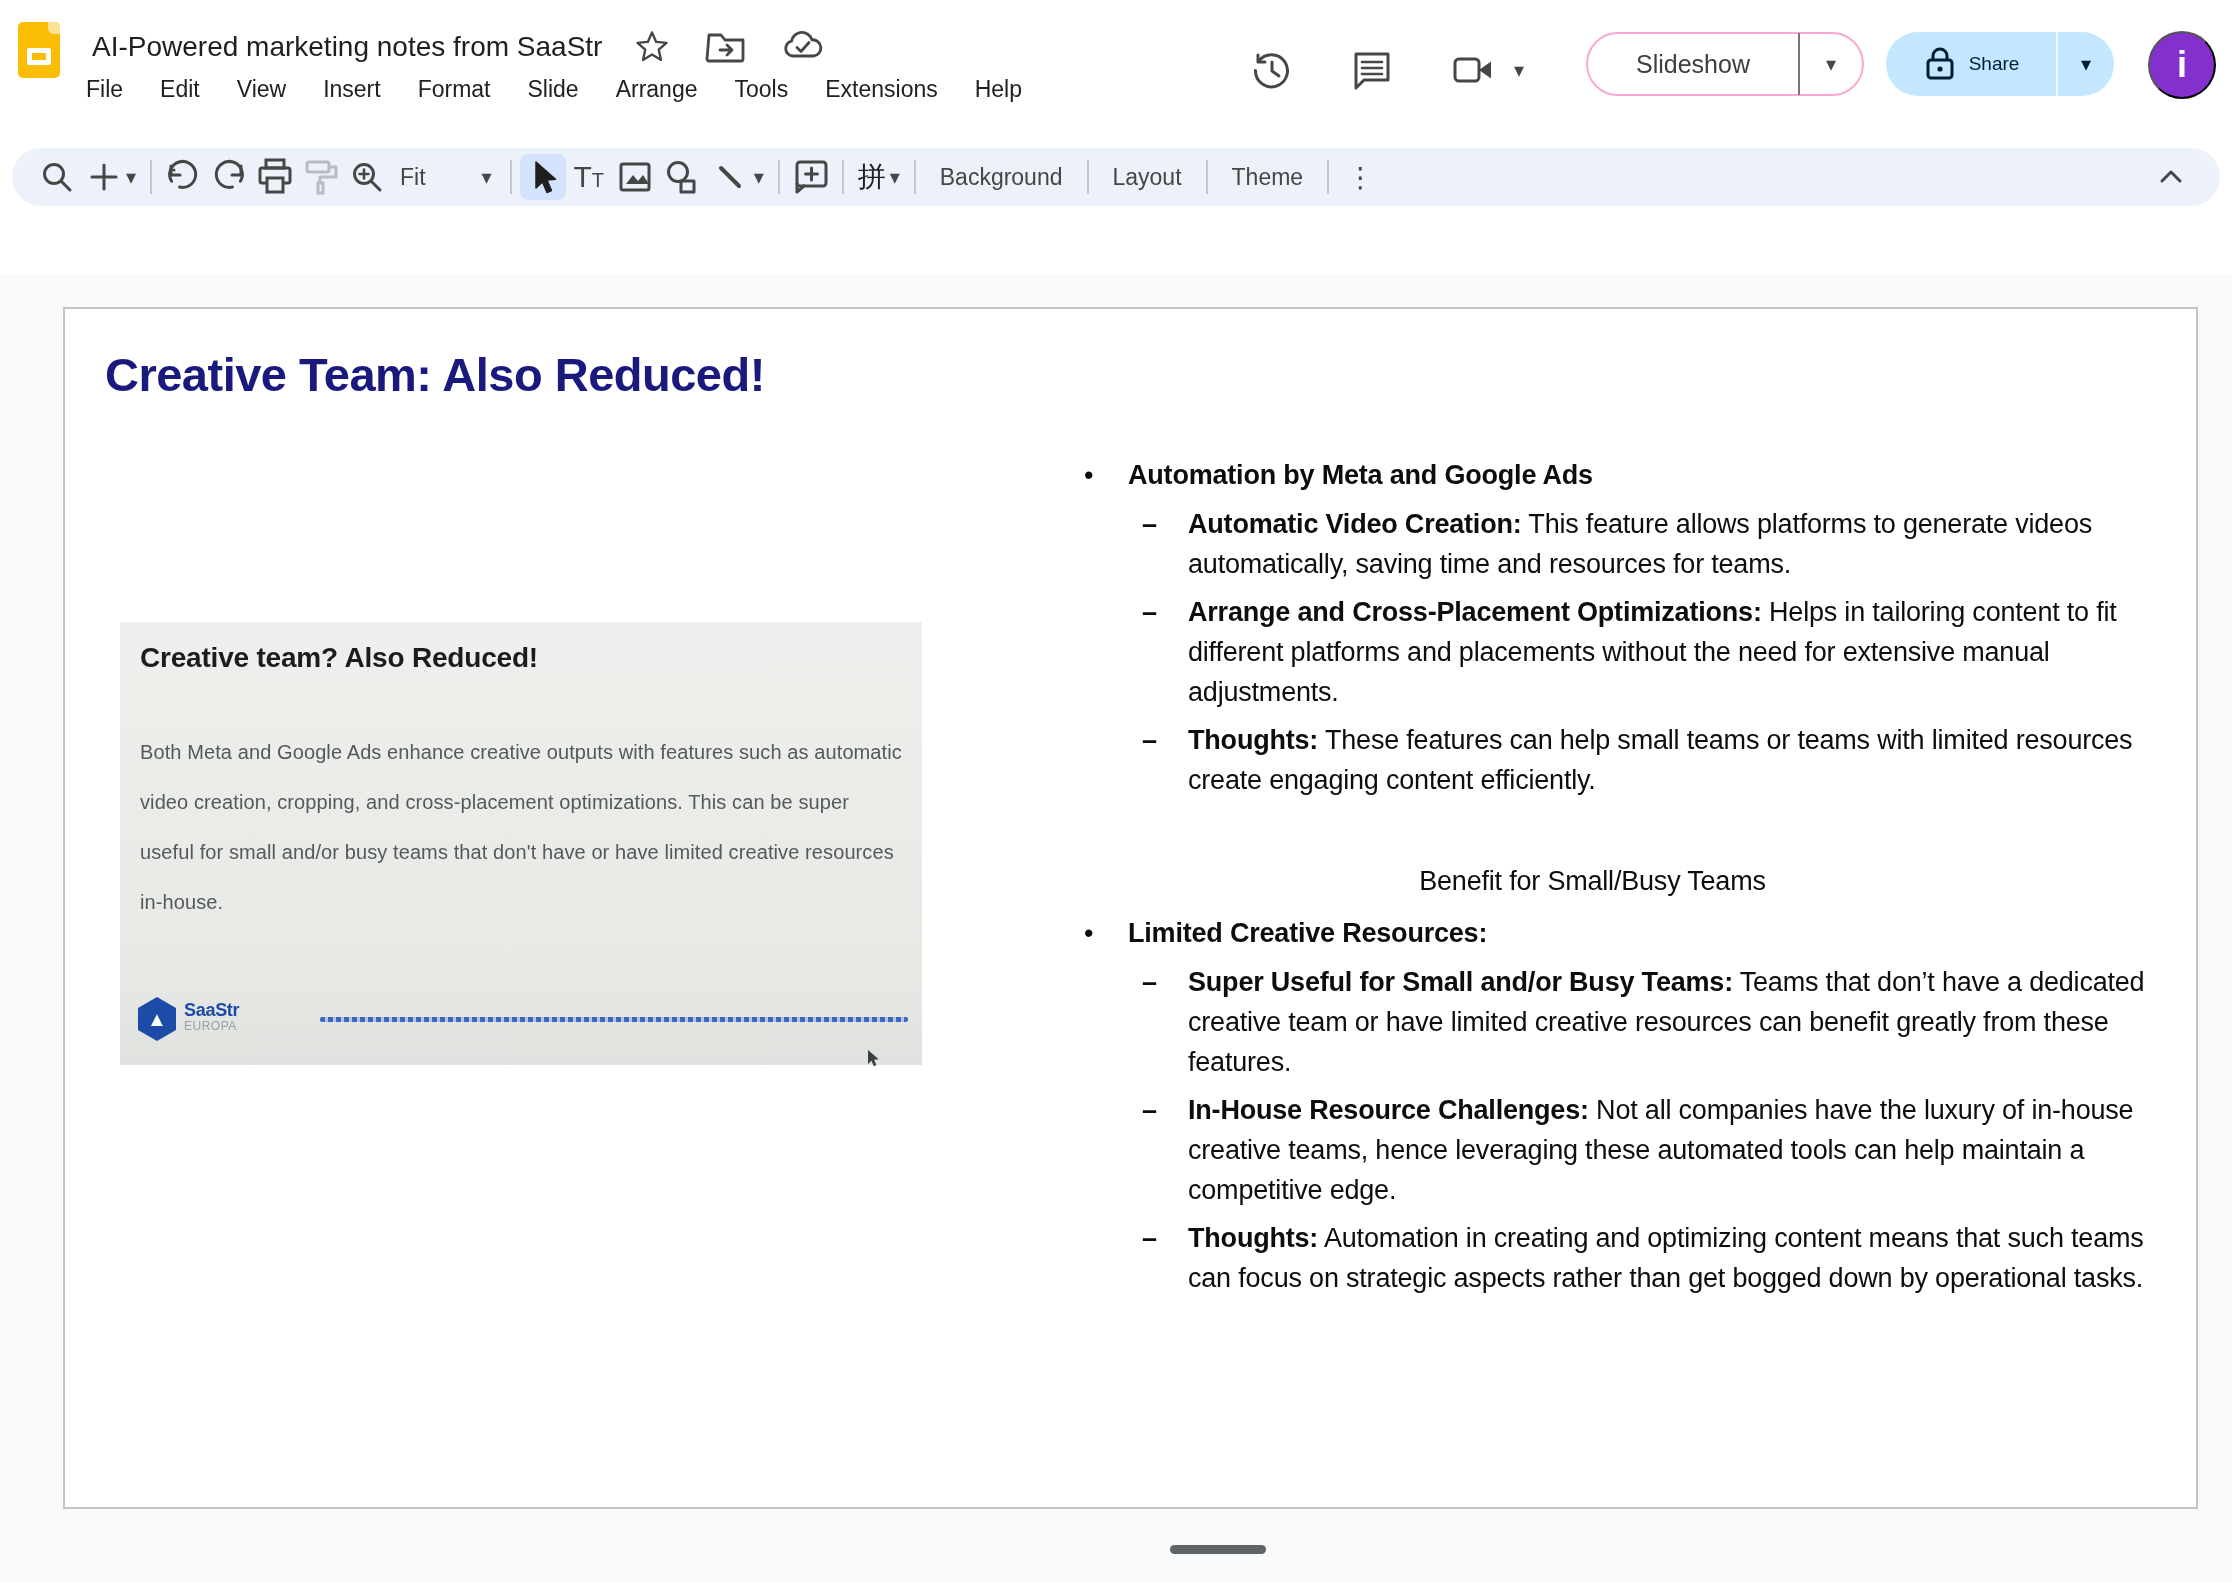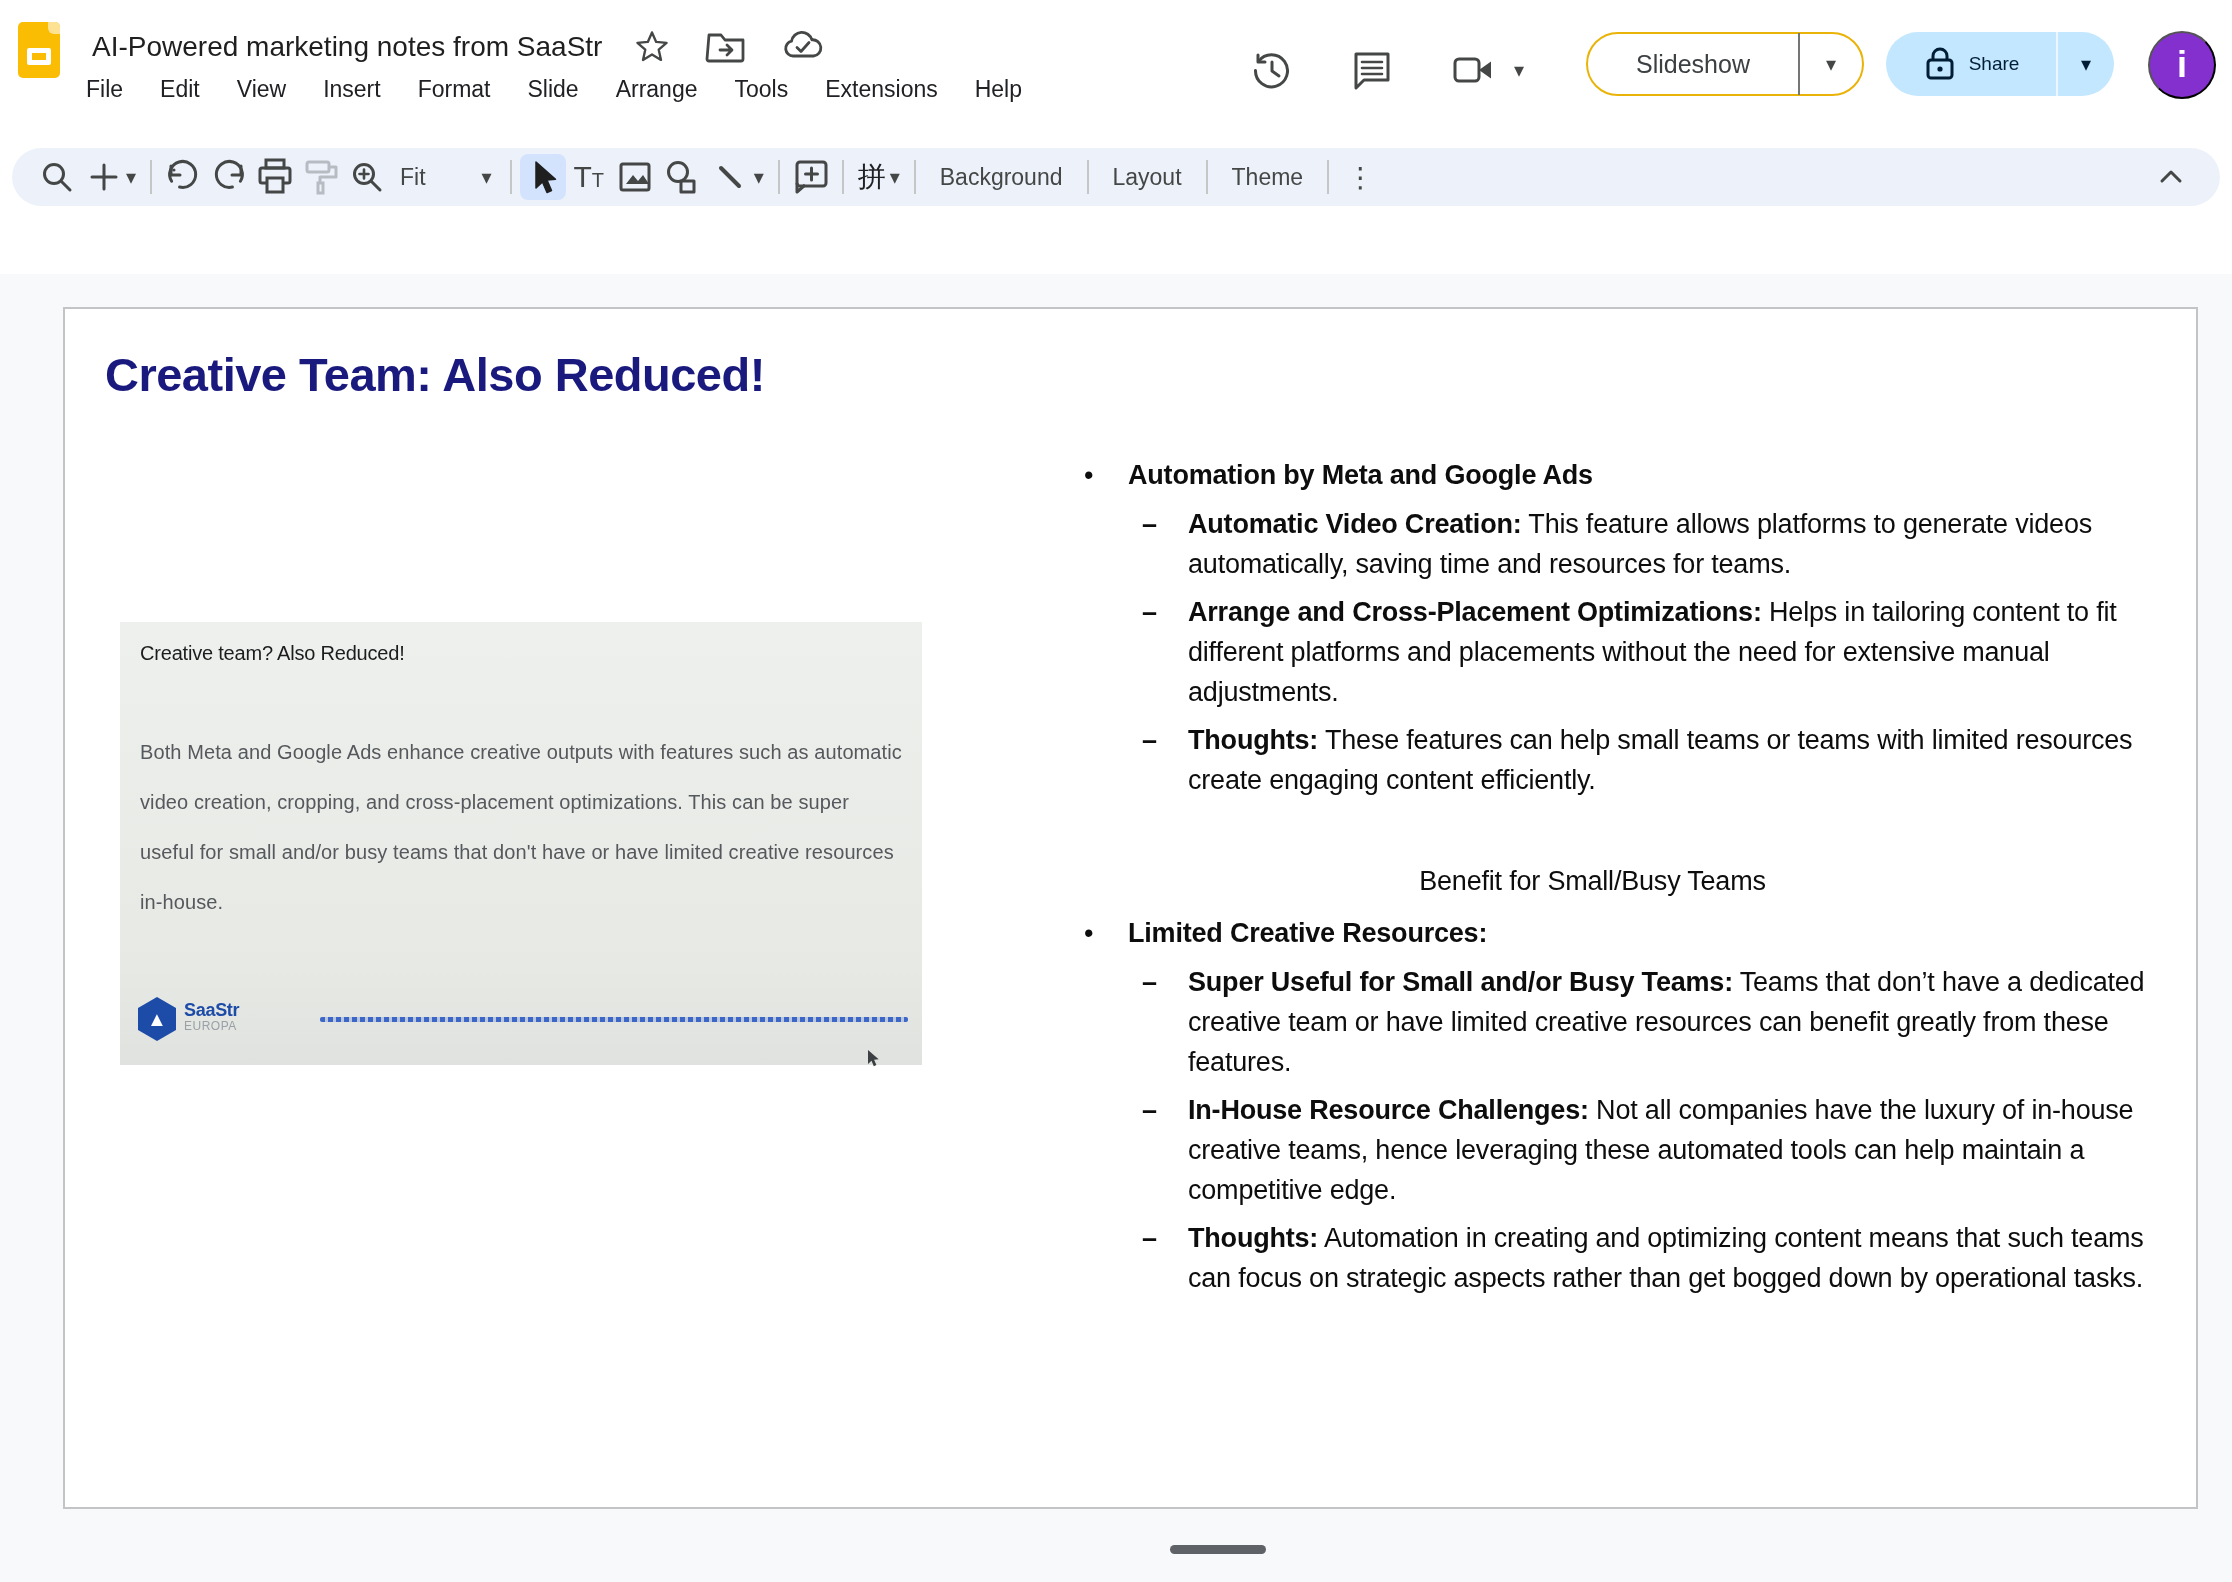--- a/index.html
+++ b/index.html
@@ -20,21 +20,21 @@
   .doc-title-row { position:absolute; left:92px; top:24px; display:flex; align-items:center; gap:30px; }
   .doc-title { font-size:28px; color:#1f1f1f; letter-spacing:0; white-space:nowrap; }
   .title-icons { display:flex; align-items:center; gap:32px; }
   .tbtn { border:none; background:transparent; cursor:pointer; display:flex; align-items:center; justify-content:center; }
   .menu-row { position:absolute; left:72px; top:72px; display:flex; gap:9px; }
   .menu-item { font-size:23px; color:#202124; padding:4px 14px; border-radius:8px; background:transparent; border:none; }
   .topbar-right-icon { position:absolute; top:46px; }
   .cam-group { position:absolute; left:1448px; top:46px; display:flex; align-items:center; gap:16px; }
   .caret { font-size:20px; color:#444746; line-height:1; }
   .pill { position:absolute; top:32px; height:64px; border-radius:32px; display:flex; align-items:center; }
-  .slideshow-pill { left:1586px; width:278px; border:2px solid #eab308; background:#fff; }
+  .slideshow-pill { left:1586px; width:278px; border:2px solid #f9a8d4; background:#fff; }
   .slideshow-pill .label-zone { flex:1; text-align:center; font-size:25px; color:#3c4043; font-weight:500;}
   .slideshow-pill .divider { width:2px; height:62px; background:#747775; }
   .slideshow-pill .caret-zone { width:62px; text-align:center; }
   .share-pill { left:1886px; width:228px; background:#c2e7ff; }
   .share-pill .share-main { flex:1; display:flex; align-items:center; justify-content:center; gap:12px; }
   .share-pill .share-label { font-size:19px; font-weight:500; color:#001d35; }
   .share-pill .divider { width:2px; height:64px; background:#eef7ff; }
   .share-pill .caret-zone { width:56px; text-align:center; }
   .share-pill .caret { color:#001d35; }
   .avatar { position:absolute; left:2148px; top:31px; width:68px; height:68px; border-radius:50%;
@@ -78,21 +78,21 @@
     background-repeat:repeat-y; background-size:9px 21px; }
   
   .canvas { position:absolute; left:0; top:274px; width:2232px; height:1308px; background:#f8f9fa; }
   .page { position:absolute; left:63px; top:33px; width:2135px; height:1202px;
     background:#fff; border:2px solid #c2c4c6; }
   .slide-title { position:absolute; left:40px; top:38px; font-size:47px; font-weight:700;
     color:#1a1a7e; letter-spacing:-0.5px; white-space:nowrap; }
   
   .shot { position:absolute; left:55px; top:313px; width:802px; height:443px;
     background:linear-gradient(180deg,#eef0ed 0%, #e7e9e5 78%, #dfe2de 100%); }
-  .shot-heading { position:absolute; left:20px; top:20px; font-size:20px; font-weight:400;
+  .shot-heading { position:absolute; left:20px; top:20px; font-size:28px; font-weight:700;
     color:#1c1c1e; letter-spacing:-0.2px;text-align:center; }
   .shot-body { position:absolute; left:20px; top:105px; width:762px; font-size:20px;
     color:#55585c; line-height:50px; letter-spacing:0.1px; }
   .shot-footer { position:absolute; left:18px; bottom:14px; width:770px; height:54px; }
   .saastr-hex { position:absolute; left:0; top:0; width:38px; height:44px; background:#1d4ca8;
     clip-path:polygon(50% 0, 100% 25%, 100% 75%, 50% 100%, 0 75%, 0 25%);
     display:flex; align-items:center; justify-content:center; }
   .rocket { color:#fff; font-size:20px; line-height:1; }
   .saastr-text { position:absolute; left:46px; top:4px; }
   .saastr-name { font-size:18px; font-weight:700; color:#1d4ca8; line-height:18px; letter-spacing:-0.3px; }

